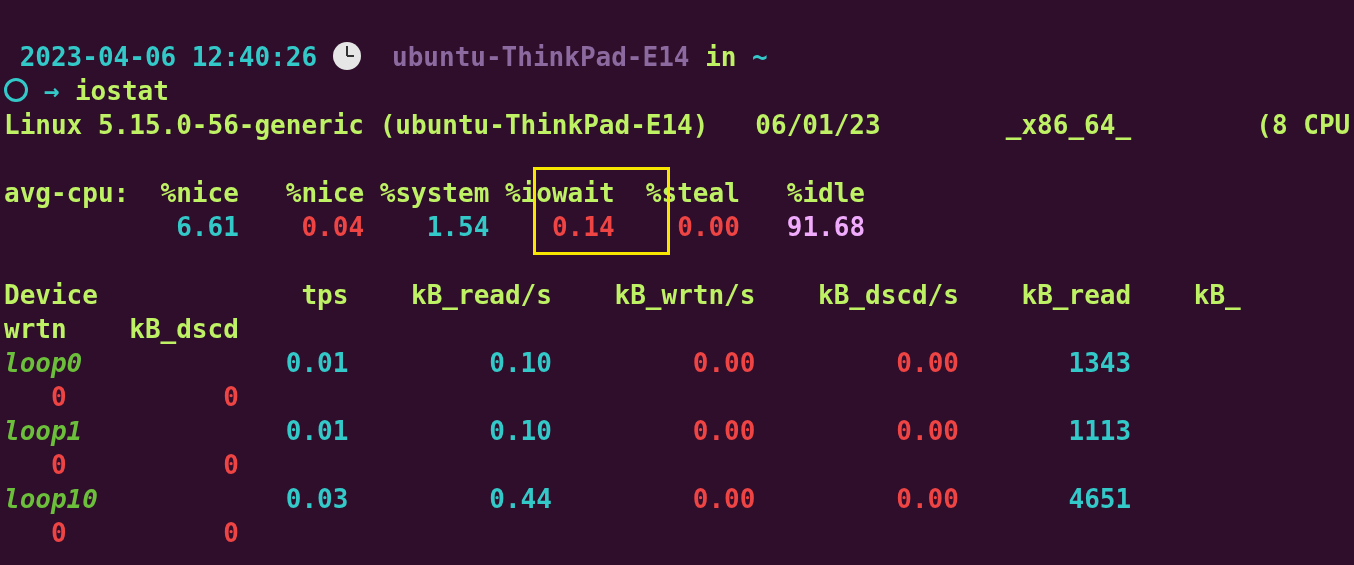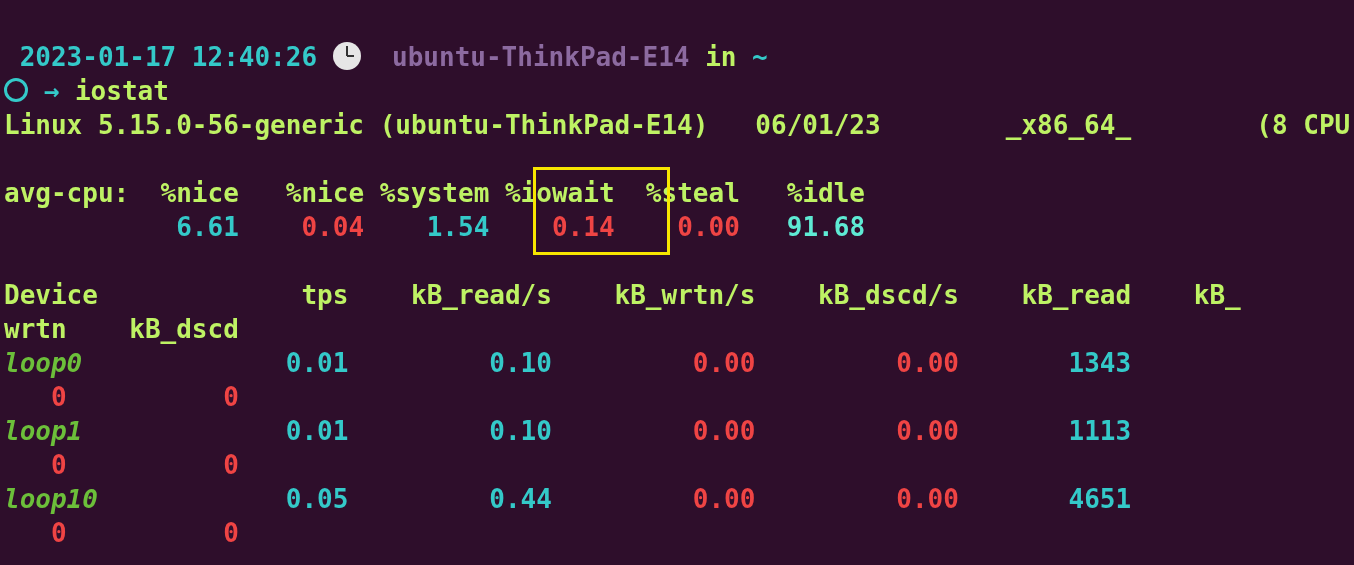--- a/index.html
+++ b/index.html
@@ -15,21 +15,21 @@
     overflow:hidden;
     font-weight:600;
   }
   .screen{
     padding:6px 0 0 4px;
     white-space:pre;
   }
   .teal{color:#34c9c9;}
   .purple{color:#8c6aa0;}
   .blue{color:#ef4444;}
-  .red{color:#5eead4;}
+  .red{color:#f0abfc;}
   .green{color:#6cbf3a;font-style:italic;}
   .white{color:#bef264;}
   .boxwrap{
     position:relative;
     display:inline-block;
   }
   .hl{
     position:absolute;
     border:3px solid #f7e600;
     pointer-events:none;
@@ -59,28 +59,28 @@
     width:18px;height:18px;
     border:3px solid #34c9c9;
     border-radius:50%;
     vertical-align:-2px;
   }
 </style>
 </head>
 <body>
 
 <div class="screen">
-<span> <span class="teal">2023-01-17 12:40:26</span> <span class="clock"></span>  <span class="purple">ubuntu-ThinkPad-E14</span> <span class="white">in</span> <span class="teal">~</span></span>
+<span> <span class="teal">2023-04-06 12:40:26</span> <span class="clock"></span>  <span class="purple">ubuntu-ThinkPad-E14</span> <span class="white">in</span> <span class="teal">~</span></span>
 <span><span class="circ"></span> <span class="teal">→</span> <span class="white">iostat</span></span>
 <span class="white">Linux 5.15.0-56-generic (ubuntu-ThinkPad-E14)   06/01/23        _x86_64_        (8 CPU)</span>
 <span> </span>
 <span class="boxwrap"><span class="white">avg-cpu:</span>  <span class="white">%nice</span>   <span class="white">%nice</span> <span class="white">%system</span> <span class="white">%iowait</span>  <span class="white">%steal</span>   <span class="white">%idle</span>
            <span class="teal">6.61</span>    <span class="blue">0.04</span>    <span class="teal">1.54</span>    <span class="blue">0.14</span>    <span class="blue">0.00</span>   <span class="red">91.68</span><span class="hl" style="left:529px;top:-9px;width:131px;height:82px;"></span></span>
 <span> </span>
 <span class="white"><span>Device</span>             <span>tps</span>    <span>kB_read/s</span>    <span>kB_wrtn/s</span>    <span>kB_dscd/s</span>    <span>kB_read</span>    <span>kB_</span></span>
 <span class="white">wrtn    <span>kB_dscd</span></span>
 <span><span class="green">loop0</span>             <span class="teal">0.01</span>         <span class="teal">0.10</span>         <span class="blue">0.00</span>         <span class="blue">0.00</span>       <span class="teal">1343</span></span>
 <span>   <span class="blue">0</span>          <span class="blue">0</span></span>
 <span><span class="green">loop1</span>             <span class="teal">0.01</span>         <span class="teal">0.10</span>         <span class="blue">0.00</span>         <span class="blue">0.00</span>       <span class="teal">1113</span></span>
 <span>   <span class="blue">0</span>          <span class="blue">0</span></span>
-<span><span class="green">loop10</span>            <span class="teal">0.05</span>         <span class="teal">0.44</span>         <span class="blue">0.00</span>         <span class="blue">0.00</span>       <span class="teal">4651</span></span>
+<span><span class="green">loop10</span>            <span class="teal">0.03</span>         <span class="teal">0.44</span>         <span class="blue">0.00</span>         <span class="blue">0.00</span>       <span class="teal">4651</span></span>
 <span>   <span class="blue">0</span>          <span class="blue">0</span></span>
 </div>
 
 </body></html>

